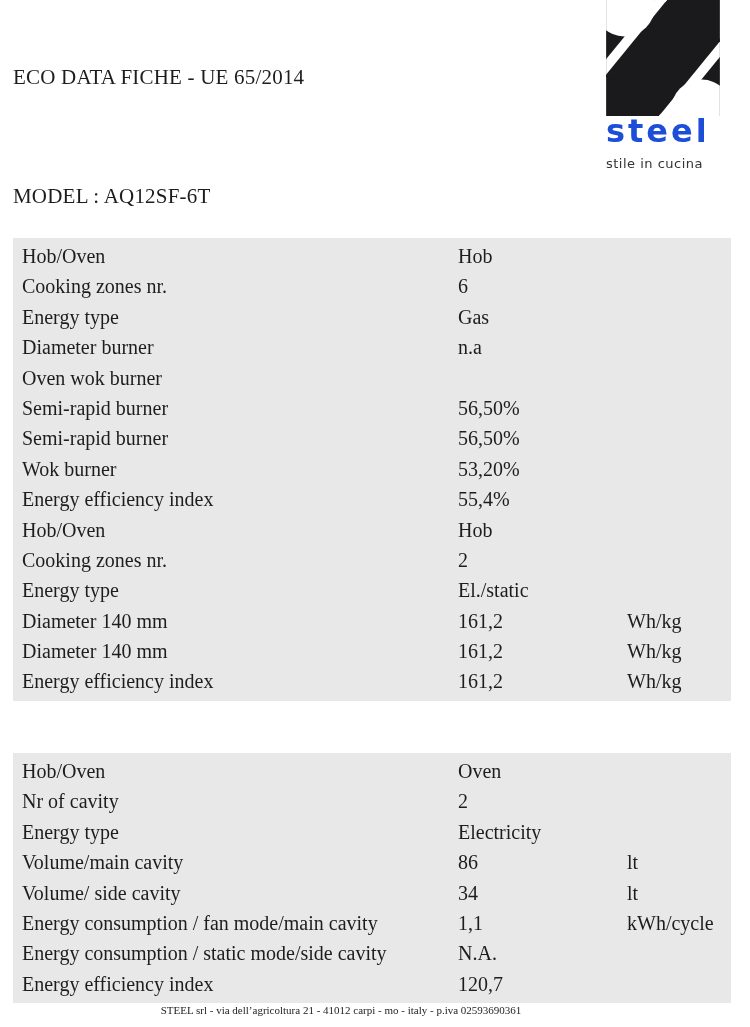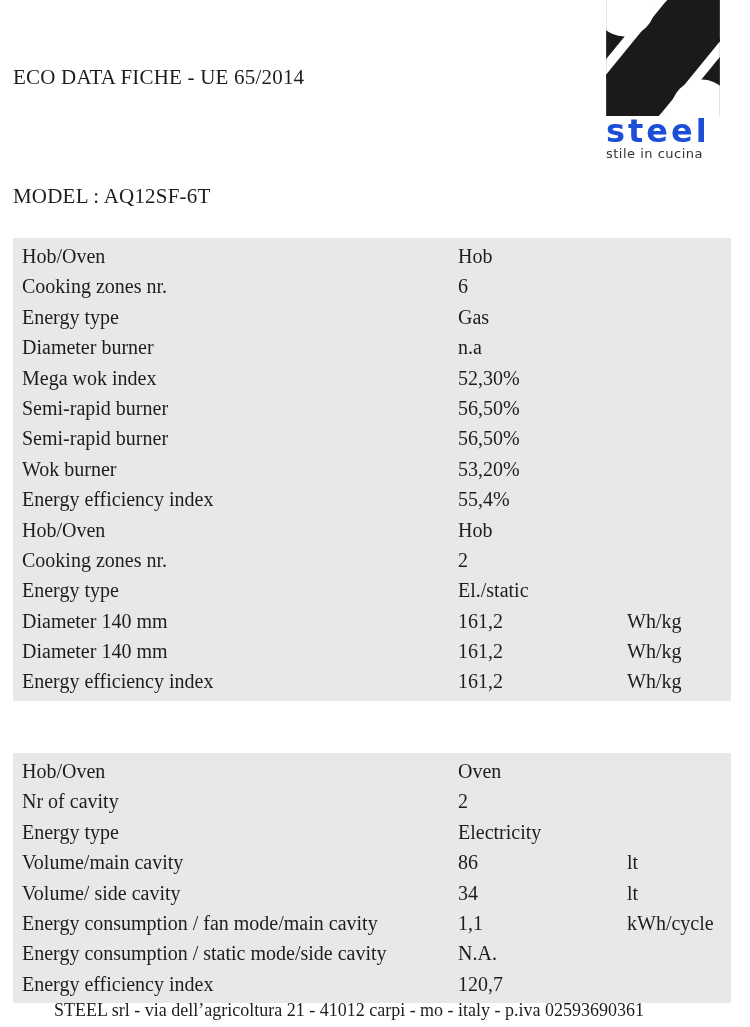--- a/index.html
+++ b/index.html
@@ -33,43 +33,43 @@
     letter-spacing:3px;
     color:#1d4ed8;
     margin-top:2px;
     white-space:nowrap;
   }
   .logo .tagline {
     font-family:"DejaVu Sans", sans-serif;
     font-size:13px; line-height:14px;
     letter-spacing:0.5px;
     color:#333338;
-    margin-top:3px;
+    margin-top:13px;
     white-space:nowrap;
   }
   .data-table {
     position:absolute; left:13px; width:713px;
     background:var(--table-bg,#e8e8e8);
     padding:3px 5px 4px 0;
   }
   #table-0 { top:238px; }
   #table-1 { top:753px; }
   .row {
     display:grid;
     grid-template-columns:445px 169px 1fr;
     height:30.4px; line-height:30.4px;
     font-size:20px;
     white-space:nowrap;
   }
   .cell { overflow:visible; }
   .cell.label { padding-left:9px; }
   .footer {
-    position:absolute; left:16px; top:1001px; width:666px;
+    position:absolute; left:8px; top:1001px; width:666px;
     text-align:center;
-    font-size:18px; line-height:18px;
+    font-size:11px; line-height:18px;
     white-space:nowrap;
   }
 </style>
 </head>
 <body>
 
 <div class="page" style="--page-bg: #ffffff; --table-bg: #e8e8e8; --text-color: #1d1d1d;">
 
   <div class="doc-title">ECO DATA FICHE - UE 65/2014</div>
 
@@ -118,22 +118,21 @@
         <div class="cell label">Energy type</div>
         <div class="cell value">Gas</div>
         <div class="cell unit"></div>
       </div>
       <div class="row">
         <div class="cell label">Diameter burner</div>
         <div class="cell value">n.a</div>
         <div class="cell unit"></div>
       </div>
       <div class="row">
-        <div class="cell label">Mega wok index</div>
-        <div class="cell value">52,30%</div>
+        <div class="cell label">Oven wok burner</div>
         <div class="cell unit"></div>
       </div>
       <div class="row">
         <div class="cell label">Semi-rapid burner</div>
         <div class="cell value">56,50%</div>
         <div class="cell unit"></div>
       </div>
       <div class="row">
         <div class="cell label">Semi-rapid burner</div>
         <div class="cell value">56,50%</div>

